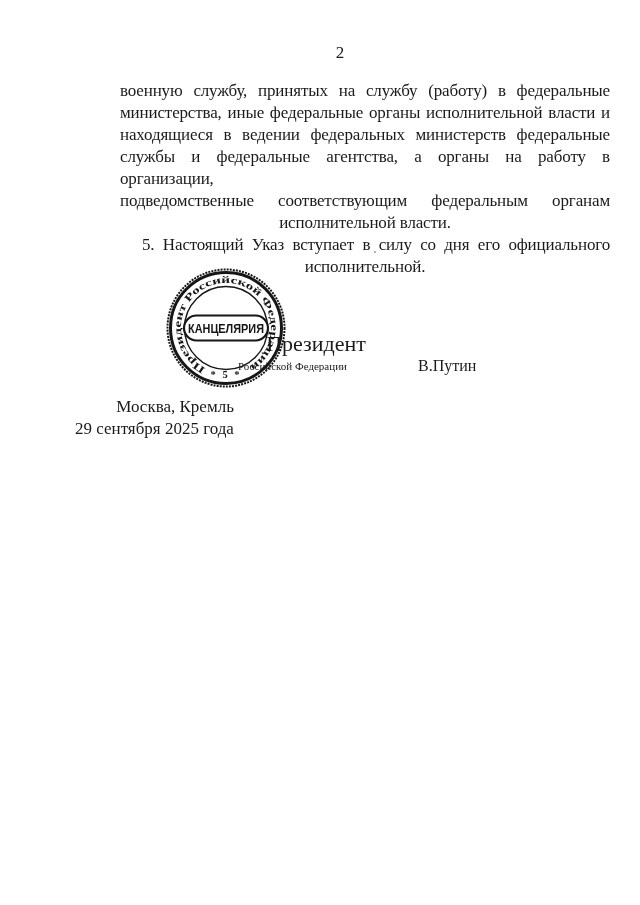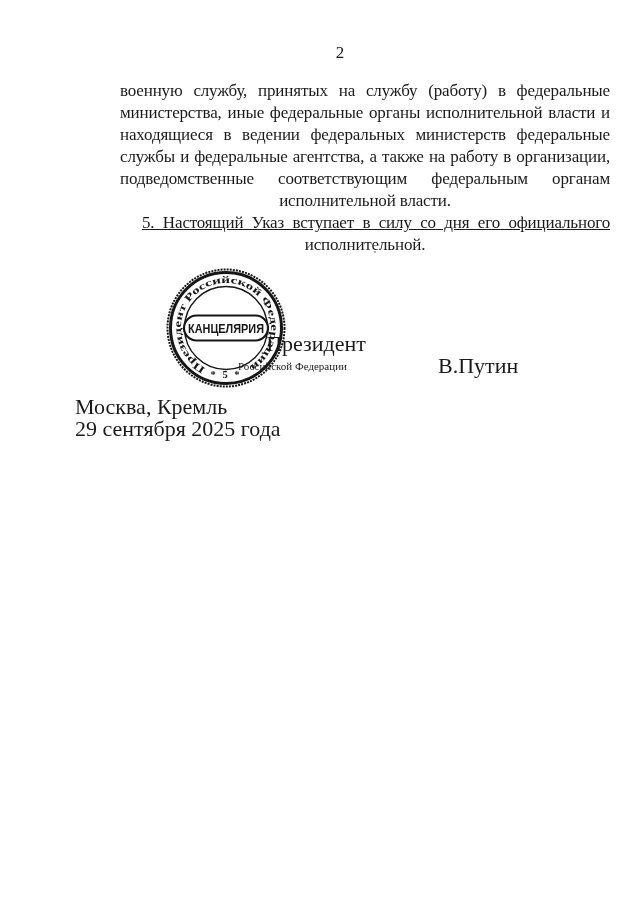--- a/index.html
+++ b/index.html
@@ -24,21 +24,21 @@
     left: 76px;
     top: 80px;
     width: 490px;
     font-size: 17px;
     line-height: 22px;
     letter-spacing: -0.15px;
     margin-left: 44px;
   }
   .line { text-align: center; }
   .line.just { text-align: justify; text-align-last: justify; }
-  .line.indent { padding-left: 22px; text-decoration: underline; }
+  .line.indent { padding-left: 22px; }
   .stamp {
     position: absolute;
     left: 156px;
     top: 258px;
     width: 140px;
     height: 140px;
   }
   .sig-title1 {
     position: absolute;
     left: 238px;
@@ -52,30 +52,30 @@
     position: absolute;
     left: 238px;
     top: 355px;
     font-size: 11px;
     line-height: 22px;
   }
   .sig-name {
     position: absolute;
     left: 418px;
     top: 355px;
-    font-size: 22px;
+    font-size: 16px;
     line-height: 22px;
-    margin-left: 20px;
   }
   .footer {
     position: absolute;
     left: 75px;
     top: 396px;
-    font-size: 22px;
+    font-size: 17px;
     line-height: 22px;
+    text-align: right;
   }
   .speck {
     position: absolute;
     left: 374px;
     top: 251px;
     width: 2px;
     height: 2px;
     background: #9a9a9a;
     border-radius: 50%;
   }
@@ -84,21 +84,21 @@
 <body>
 
 <div class="page">
 
   <div class="page-number">2</div>
 
   <div class="body-text">
     <div class="line just">военную службу, принятых на службу (работу) в федеральные</div>
     <div class="line just">министерства, иные федеральные органы исполнительной власти и</div>
     <div class="line just">находящиеся в ведении федеральных министерств федеральные</div>
-    <div class="line just">службы и федеральные агентства, а также на работу в организации,</div>
+    <div class="line just">службы и федеральные агентства, а органы на работу в организации,</div>
     <div class="line just">подведомственные соответствующим федеральным органам</div>
     <div class="line">исполнительной власти.</div>
     <div class="line just indent">5. Настоящий Указ вступает в силу со дня его официального</div>
     <div class="line">исполнительной.</div>
   </div>
 
   <svg class="stamp" viewBox="0 0 140 140" xmlns="http://www.w3.org/2000/svg">
     <circle cx="70" cy="70" r="58.5" fill="none" stroke="#161616" stroke-width="2" stroke-dasharray="2 1.1"></circle>
     <circle cx="70" cy="70" r="55.5" fill="none" stroke="#161616" stroke-width="3"></circle>
     <circle cx="70" cy="70" r="41.5" fill="none" stroke="#161616" stroke-width="1.4"></circle>

